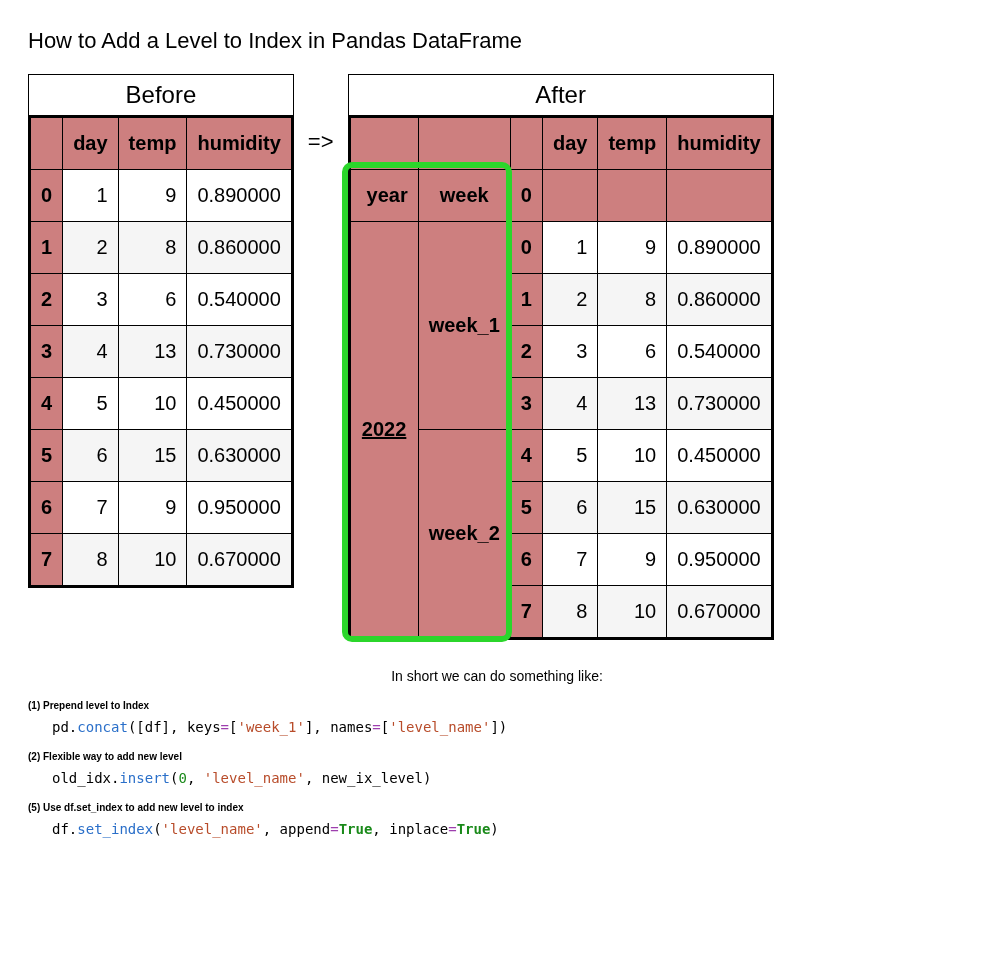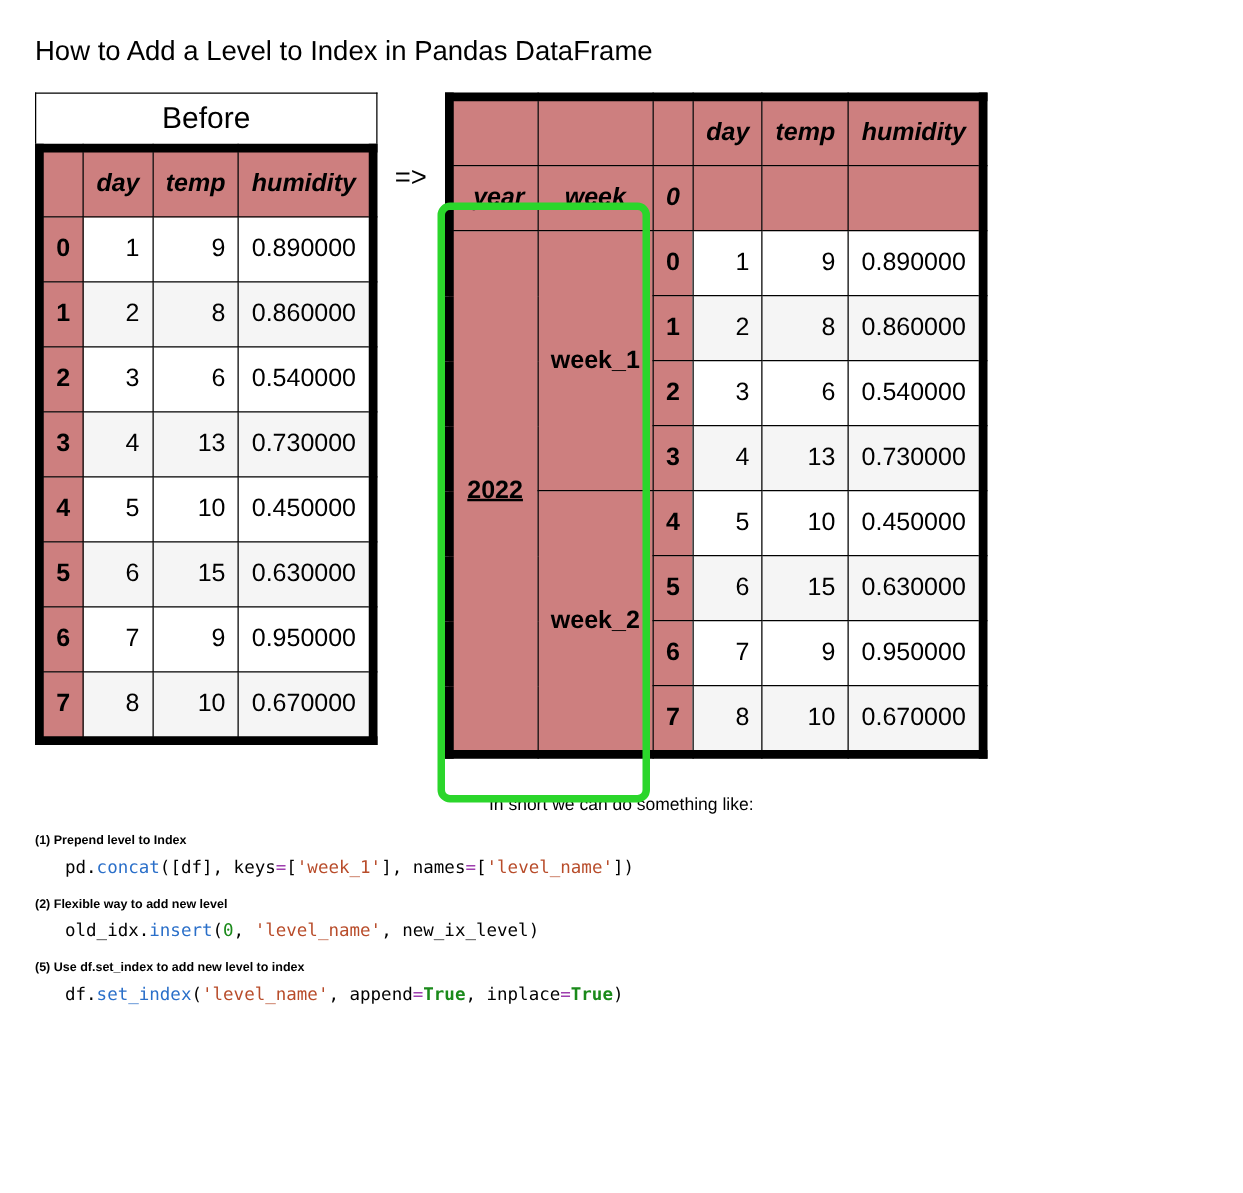--- a/index.html
+++ b/index.html
@@ -22,39 +22,38 @@
     gap: 14px;
     margin-bottom: 28px;
   }
   .arrow {
     font-size: 22px;
     font-weight: 500;
     padding-top: 55px;
   }
   table {
     border-collapse: collapse;
-    border: 7px solid #000000;
+    border: 3px solid #000000;
   }
   table caption {
     border: 1px solid #000;
     border-bottom: none;
     font-size: 24px;
     padding: 6px 0;
     font-weight: 400;
   }
   th, td {
     border: 1px solid #000;
     padding: 14px 10px;
     font-size: 20px;
     text-align: right;
   }
   th {
     font-weight: 700;
     background: #cd7f7f;
-    font-style: italic;
   }
   .idx {
     background: #cd7f7f;
     font-weight: 700;
     text-align: center;
   }
   tbody tr:nth-child(even) td:not(.idx) { background: #f5f5f5; }
   tbody tr:nth-child(odd)  td:not(.idx) { background: #fff; }
   .after-outer { position: relative; }
   .highlight-box {
@@ -143,20 +142,21 @@
           <td>10</td>
           <td>0.670000</td>
         </tr>
       </tbody>
   </table>
 
   <div class="arrow">=&gt;</div>
 
   <div class="after-outer">
     <table id="after-table">
+      <caption>After</caption>
       <thead>
         <tr>
           <th></th>
           <th></th>
           <th></th>
           <th>day</th>
           <th>temp</th>
           <th>humidity</th>
         </tr>
         <tr>

